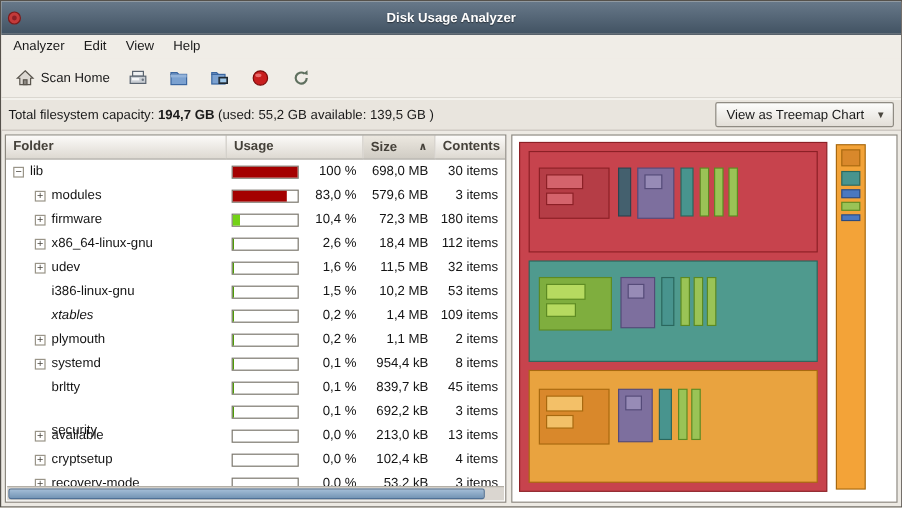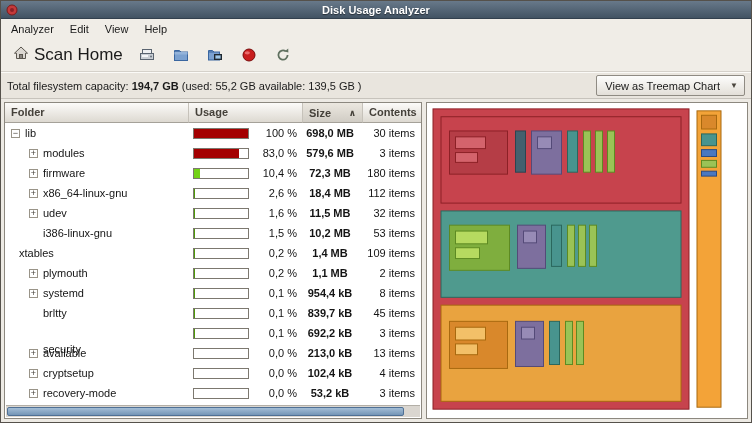--- a/index.html
+++ b/index.html
@@ -3,35 +3,35 @@
 <meta charset="utf-8">
 <style>
   * { margin:0; padding:0; box-sizing:border-box; }
   html,body { background:#d6d2cc; }
   body { font-family:"Liberation Sans","DejaVu Sans",sans-serif; }
 
   .window { width:752px; height:423px; border:1px solid #55514b; background:#edeae4;
             display:flex; flex-direction:column; overflow:hidden; }
 
   
-  .titlebar { height:18px; flex:none; background:linear-gradient(#68798a,#425363);
+  .titlebar { height:28px; flex:none; background:linear-gradient(#68798a,#425363);
               display:flex; align-items:center; position:relative; border-bottom:1px solid #32404e; }
   .title-text { position:absolute; left:0; right:0; text-align:center; color:#fff;
                 font-size:11px; font-weight:bold; text-shadow:0 1px 1px rgba(0,0,0,.5); }
   .app-icon { width:12px; height:12px; margin-left:5px; z-index:1; }
 
   
   .menubar { height:20px; flex:none; background:#f0ede7; display:flex; align-items:center;
              font-size:11px; color:#1a1a1a; padding-left:2px; }
   .menu-item { padding:3px 8px; cursor:default; }
 
   
   .toolbar { height:33px; flex:none; background:#f0ede7; border-bottom:1px solid #d5d1ca;
              display:flex; align-items:center; padding-left:4px; }
-  .tool-button { display:flex; gap:5px; padding:5px 7px; font-size:17px;
+  .tool-button { display:flex; align-items:center; gap:5px; padding:5px 7px; font-size:11px;
                  color:#1a1a1a; border:1px solid transparent; border-radius:3px; }
   .tool-button.iconic { margin-right:2px; }
   .tool-button svg { display:block; }
 
   
   .infobar { height:27px; flex:none; background:#e9e5de; border-top:1px solid #fbfaf7;
              border-bottom:1px solid #c7c3bc; display:flex; align-items:center;
              font-size:11px; color:#1a1a1a; padding:0 6px; }
   .cap-value { font-weight:bold; margin:0 3px; }
   .infobar .spacer { flex:1; }
@@ -60,21 +60,21 @@
   .rows { flex:1; overflow:hidden; }
   .row { display:flex; height:20px; align-items:center; font-size:11px; color:#141414; }
   .folder-cell { width:184px; display:flex; align-items:center; overflow:hidden; white-space:nowrap; }
   .expander { width:9px; height:9px; flex:none; border:1px solid #999488; background:#fff;
               font-size:9px; line-height:7px; text-align:center; color:#4a463e; margin-right:5px; }
   .usage-cell { width:114px; display:flex; align-items:center; justify-content:space-between;
                 padding:0 6px 0 4px; }
   .bar { width:56px; height:11px; border:1px solid #7c786f; background:#fff; flex:none; }
   .fill { display:block; height:100%; }
   .pct { text-align:right; }
-  .size-cell { width:60px; text-align:center; padding-right:6px;font-weight:bold; }
+  .size-cell { width:60px; text-align:right; padding-right:6px; }
   .contents-cell { flex:1; text-align:right; padding-right:6px; }
 
   .hscroll { position:absolute; left:1px; right:1px; bottom:1px; height:12px;
              background:#dad6d0; border-top:1px solid #b3afa7; }
   .hthumb { position:absolute; left:1px; top:1px; bottom:1px; width:96%;
             background:linear-gradient(#a3bdd6,#7495b6); border:1px solid #4f7095; border-radius:2px; }
 
   
   .chart-panel { flex:1; background:#fff; border:1px solid #8c887f; position:relative; overflow:hidden; }
   .chart-panel svg { position:absolute; inset:0; width:100%; height:100%; }
@@ -276,21 +276,21 @@
     <div class="usage-cell">
       <span class="bar">
                 <span class="fill" style="width: 1px; background: rgb(78, 154, 6);"></span>
               </span>
       <span class="pct">1,5 %</span>
     </div>
     <div class="size-cell">10,2 MB</div>
     <div class="contents-cell">53 items</div>
   </div>
           <div class="row">
-    <div class="folder-cell" style="">
+    <div class="folder-cell" style="padding-left: 24px; font-style: italic;">
       <span class="expander" style="visibility: hidden;"></span>
       <span class="fname">xtables</span>
     </div>
     <div class="usage-cell">
       <span class="bar">
                 <span class="fill" style="width: 1px; background: rgb(78, 154, 6);"></span>
               </span>
       <span class="pct">0,2 %</span>
     </div>
     <div class="size-cell">1,4 MB</div>

